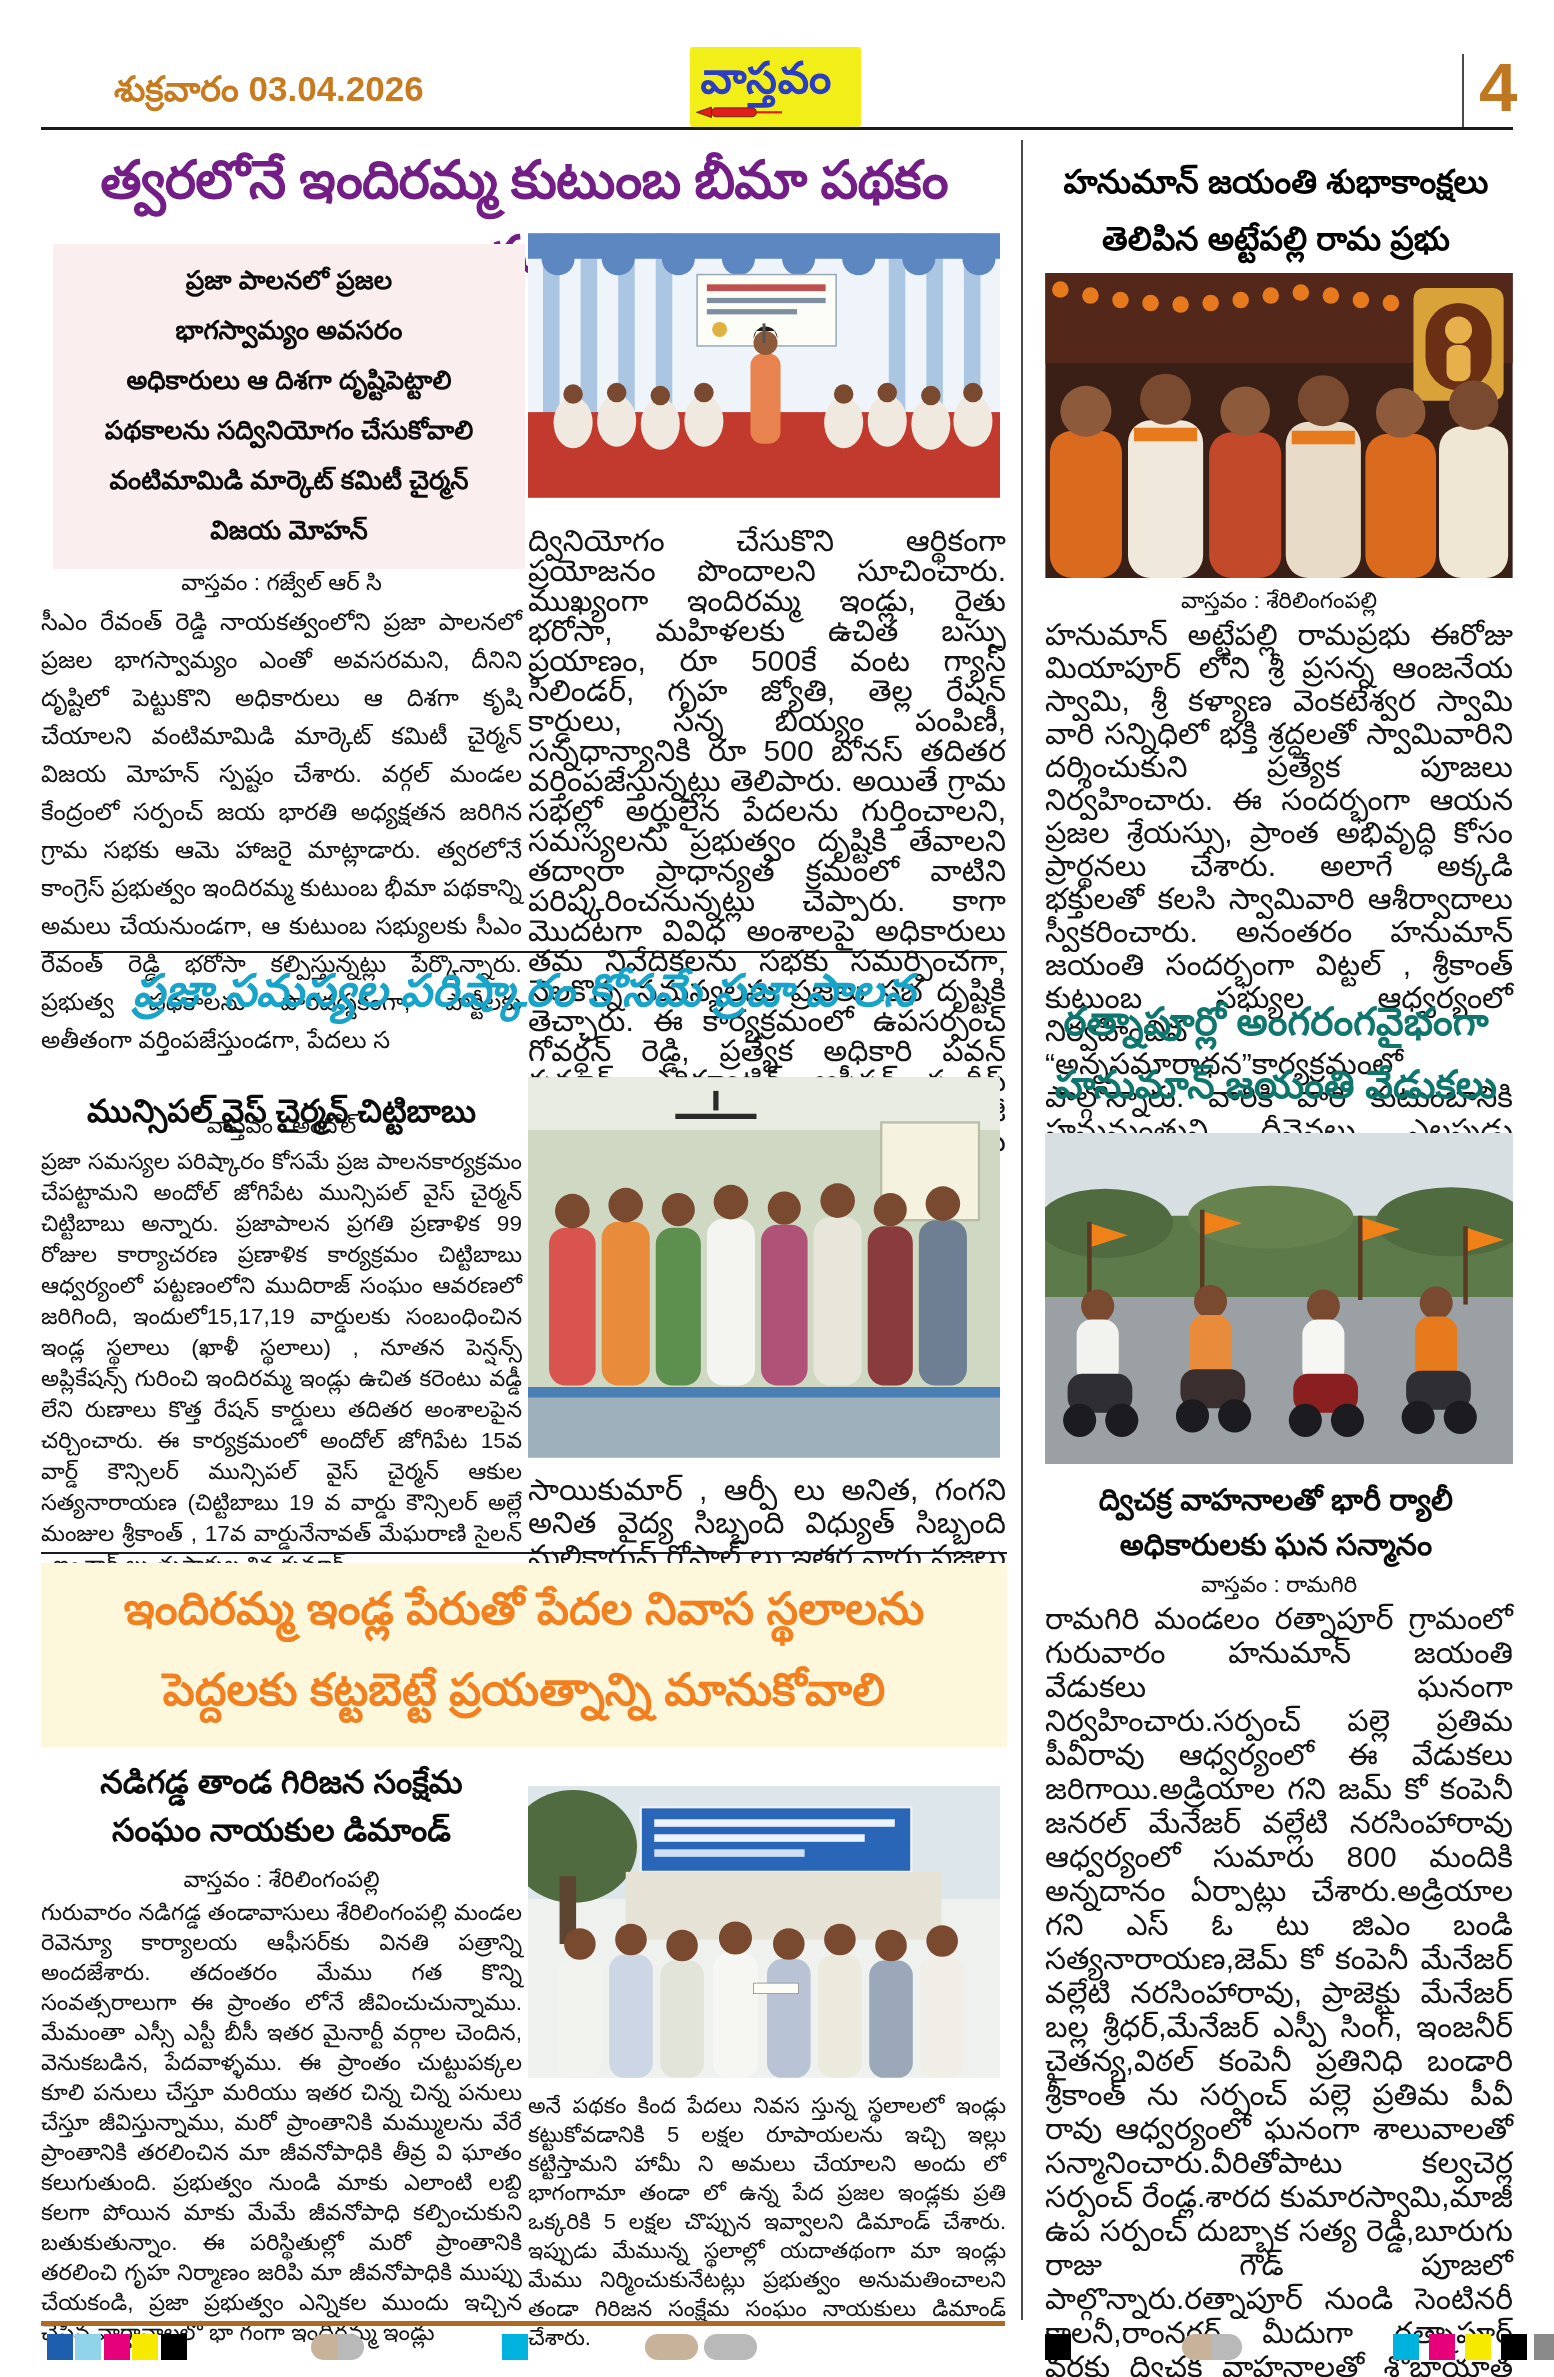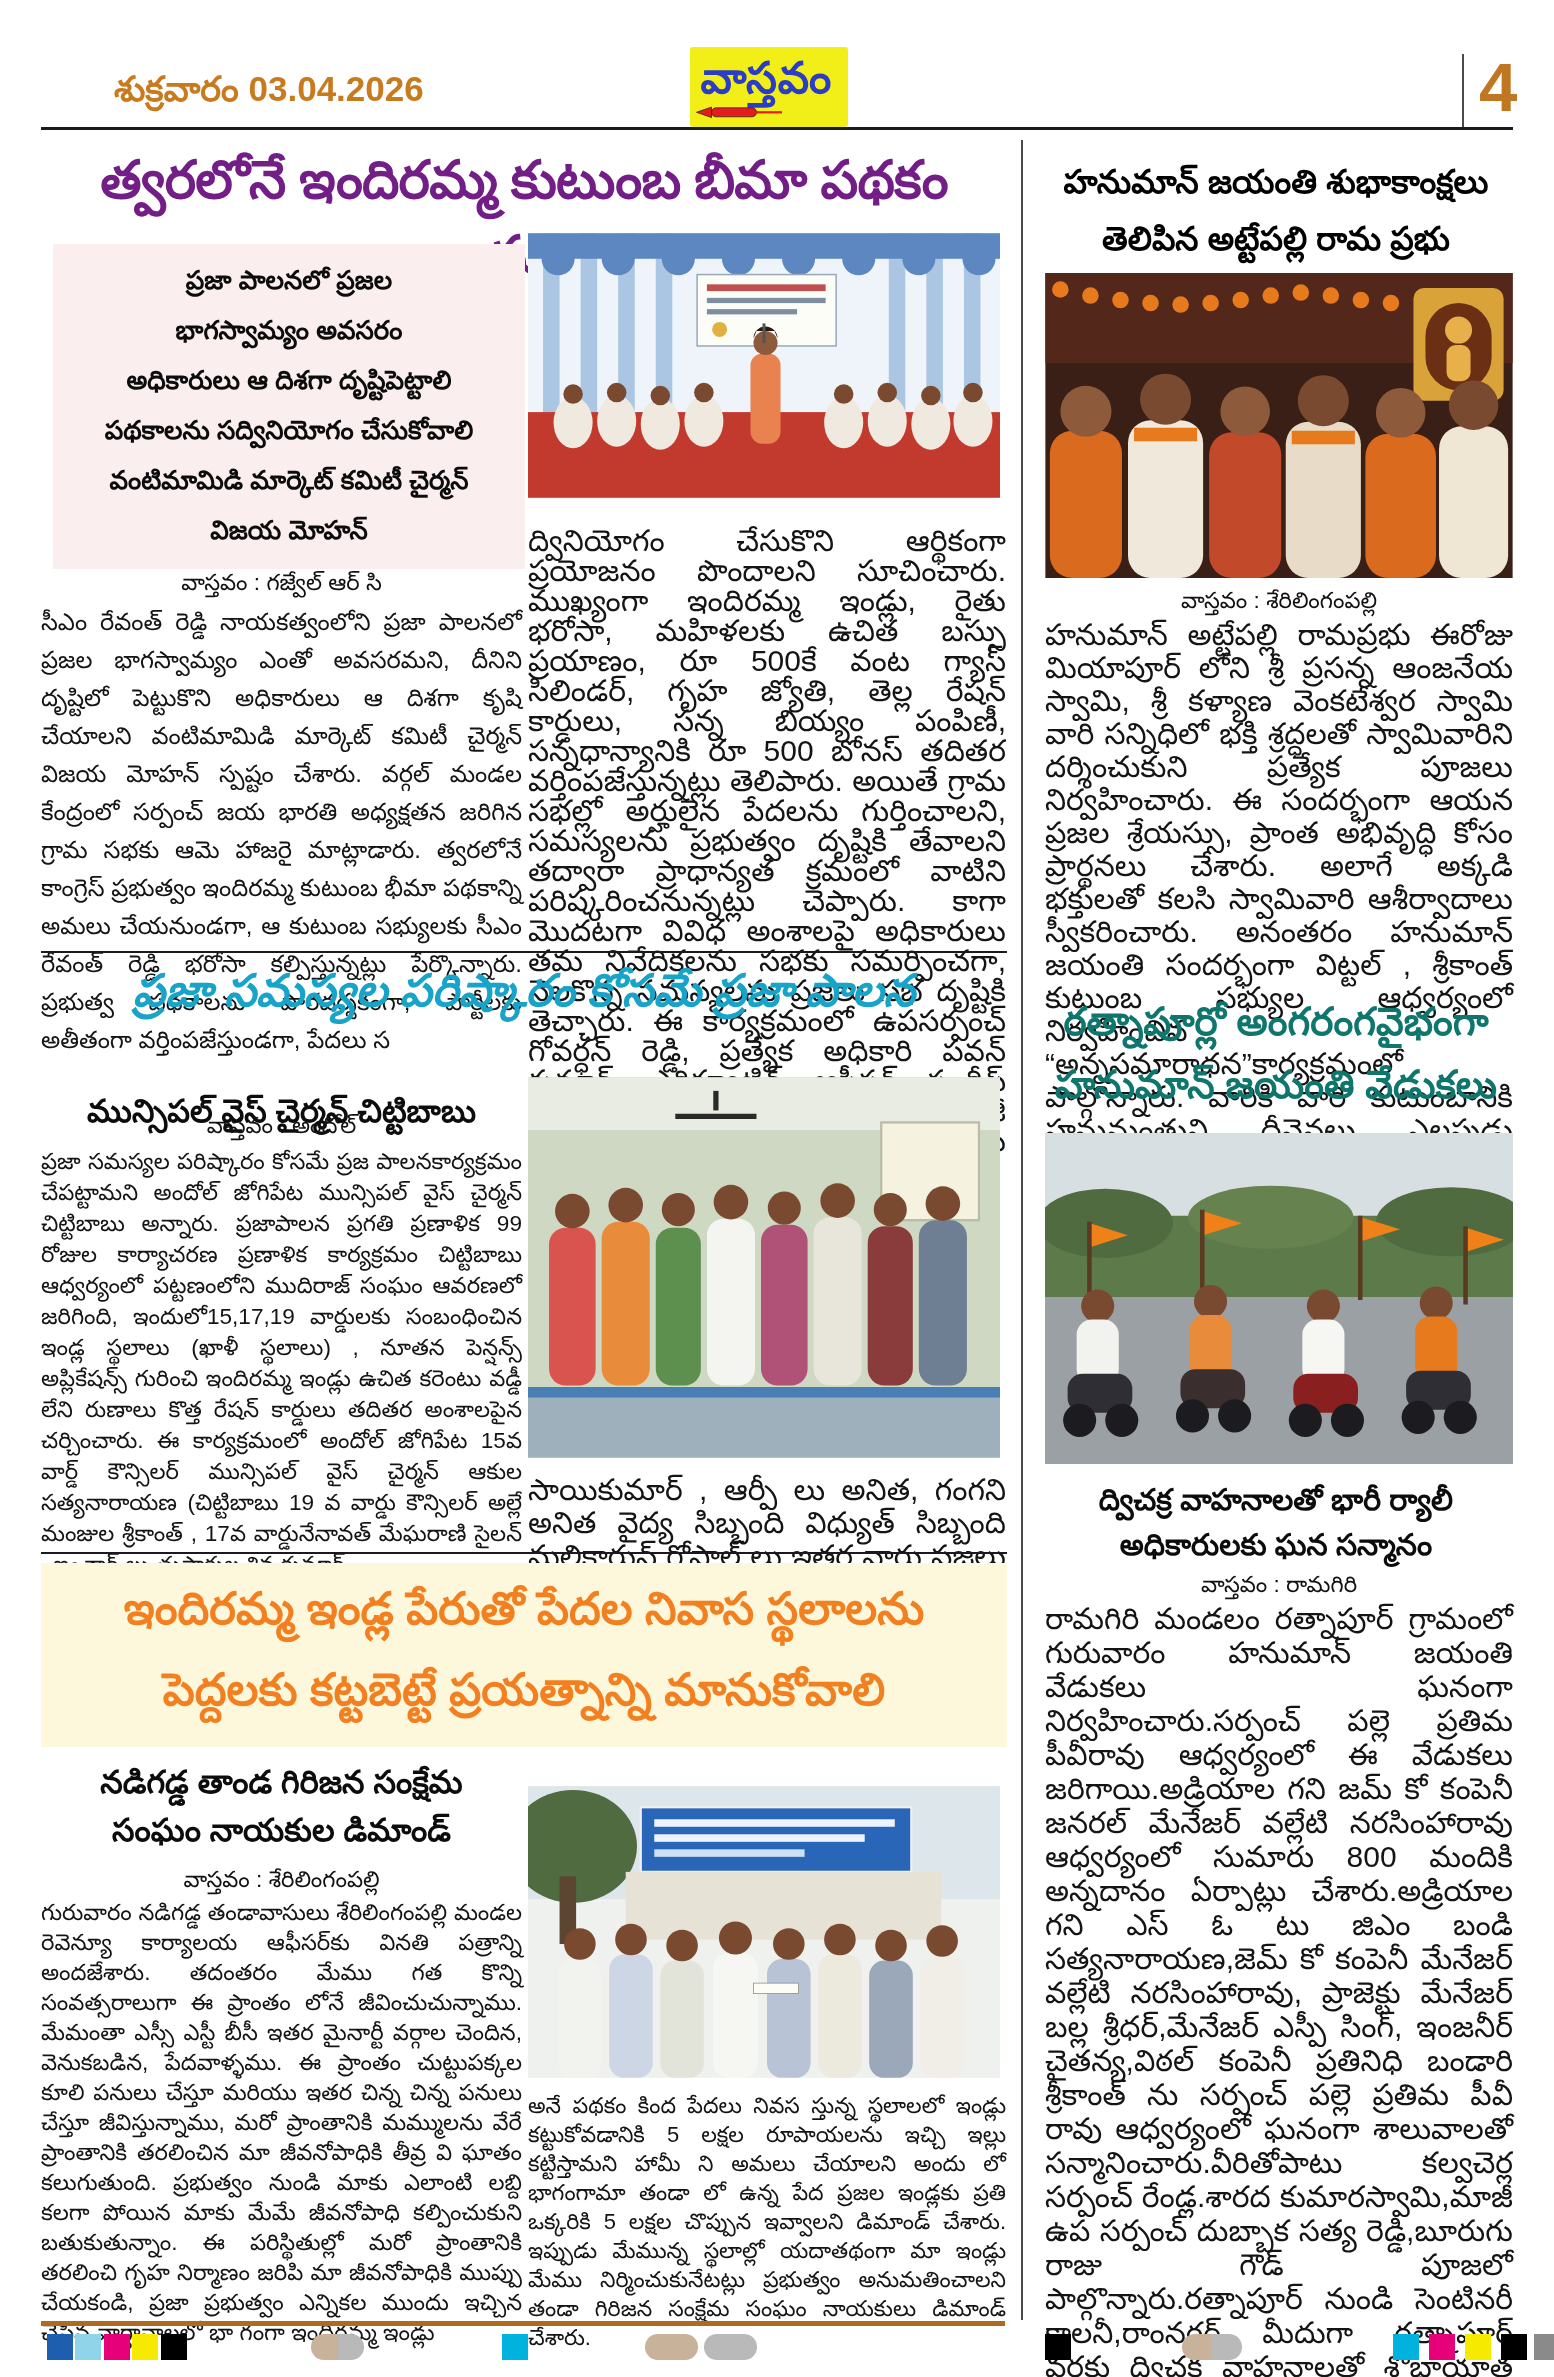--- a/index.html
+++ b/index.html
@@ -5,21 +5,21 @@
   html,body{margin:0;padding:0;background:#ffffff;}
   .page{position:relative;width:1555px;height:2377px;background:#ffffff;
         font-family:"Liberation Sans", sans-serif;color:#141414;overflow:hidden;}
   .abs{position:absolute;}
   .preline{white-space:pre-line;}
   .just{text-align:justify;text-justify:inter-word;}
   .ctr{text-align:center;}
   .rule{background:#1a1a1a;}
   .date{font-size:35px;font-weight:700;color:#c87a1e;margin-left:48px;}
   .pagenum{font-size:69px;font-weight:800;color:#c07722;line-height:1;}
-  .masthead{background:#f2ee17;border-radius:3px;}
+  .masthead{background:#f2ee17;border-radius:3px;padding-left:13px;}
   .masthead-title{font-size:44px;font-weight:800;color:#2b3dc6;letter-spacing:0.8px;}
   .h1-purple{font-size:53px;font-weight:800;color:#731d86;letter-spacing:-0.8px;}
   .h-black-lg{font-size:33px;font-weight:800;color:#000;line-height:1.72;}
   .h2-cyan{font-size:45px;font-weight:800;font-style:italic;color:#18a3c9;}
   .band-yellow{background:#fdf8dc;}
   .h3-orange{font-size:45px;font-weight:800;color:#f38020;line-height:1.82;}
   .r2-head{font-size:39px;font-weight:800;color:#0f766e;line-height:1.62;}
   .subhead{font-size:32px;font-weight:700;color:#0c0c0c;line-height:1.5;}
   .byline{font-size:22.6px;font-weight:500;color:#111;}
   .body-txt{font-size:30px;color:#141414;}

